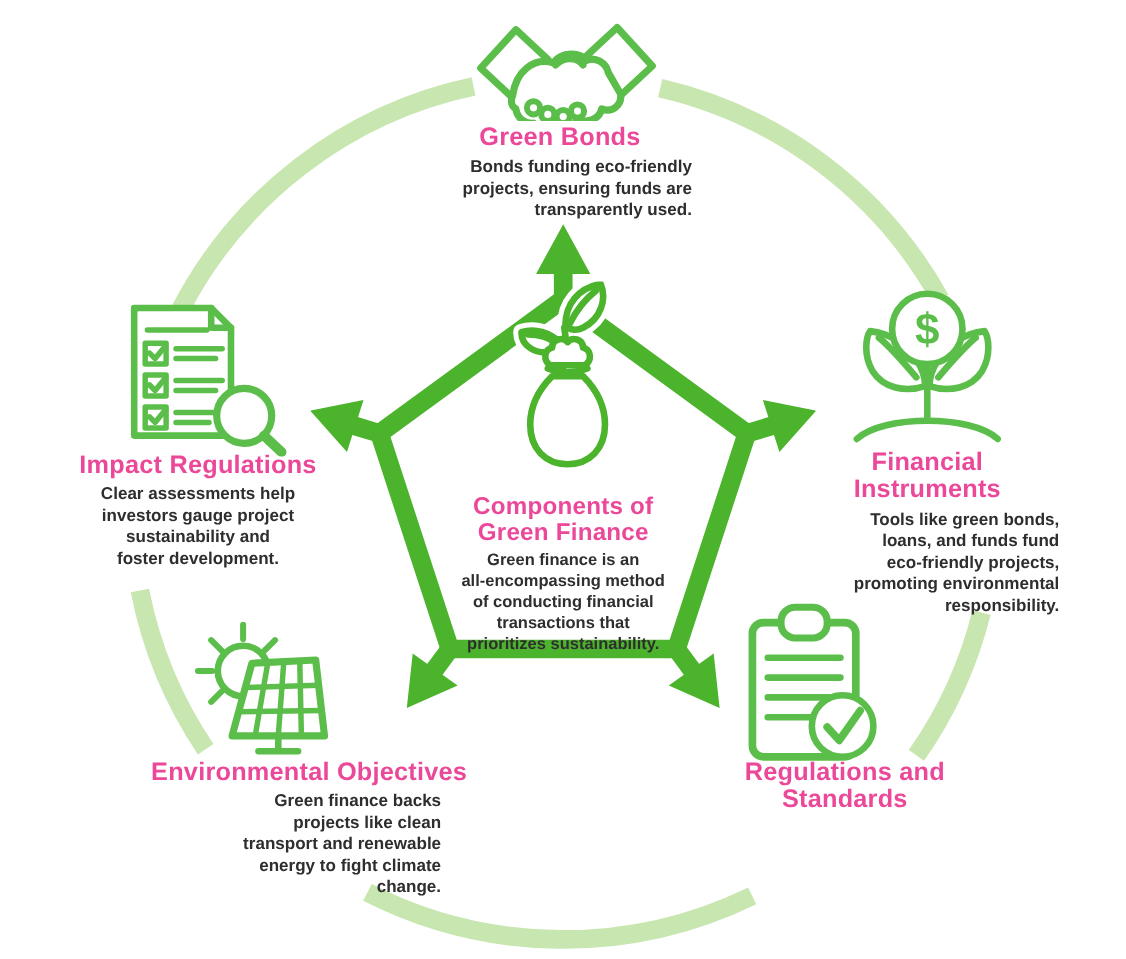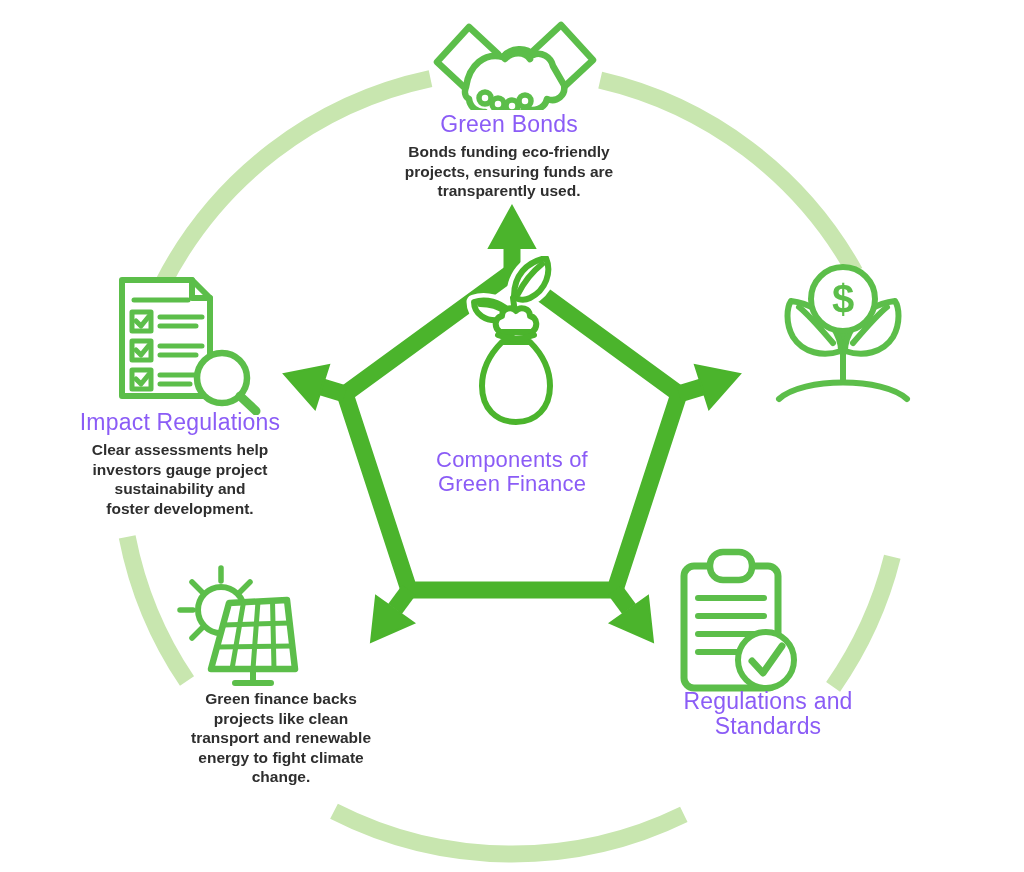--- a/index.html
+++ b/index.html
@@ -5,30 +5,30 @@
   html,body { margin:0; padding:0; background:#ffffff; }
   .stage {
     position:relative; width:1024px; height:872px; background:#ffffff;
     font-family:"Liberation Sans", sans-serif; overflow:hidden;
   }
   svg { position:absolute; }
   #main-art { left:0; top:0; z-index:1; }
   .icon-svg { z-index:2; }
   .node { position:absolute; text-align:center; transform:translateX(-50%); z-index:3; }
   .node h2 {
-    margin:0 0 5px 0; font-size:23px; font-weight:400; color:#8b5cf6;
+    margin:0 0 5px 0; font-size:23px; font-weight:700; color:#ec4899;
     letter-spacing:0.2px; white-space:pre-line; line-height:1.1;
   }
   .node p {
     margin:0 auto; font-size:15.5px; font-weight:600; color:#2e2e2e;
     line-height:1.26; white-space:pre-line;
   }
   .node-center h2 { font-size:22px;margin-top:20px; }
   .node-center p { font-size:15px; }
-  .w230 { width:230px; } .w240 { width:240px; } .w250 { width:250px; }
+  .w230 { width:230px; } .w240 { width:240px;text-align:right; } .w250 { width:250px; }
 </style>
 </head>
 <body>
 
 <div class="stage">
 
   <svg id="main-art" width="1024" height="872" viewBox="0 0 1024 872">
     <g fill="none" stroke="#c8e6af" stroke-width="17">
       <path d="M 430.5 78.6 A 392 392 0 0 0 162.7 284"></path>
       <path d="M 854.8 272 A 392 392 0 0 0 600.2 80.1"></path>
@@ -159,35 +159,49 @@
         <path d="M 30 112 H 72"></path>
       </g>
       <circle cx="98" cy="120" r="28" stroke-width="6"></circle>
       <path fill="none" stroke-width="7" d="M 84 121 L 95 133 L 114 106"></path>
     </g>
   </svg>
 
   <div class="node node-center" style="left:512px; top:428px;">
     <h2>Components of
 Green Finance</h2>
+    <p class="w250">Green finance is an
+all-encompassing method
+of conducting financial
+transactions that
+prioritizes sustainability.</p>
   </div>
 
   <div class="node" style="left:509px; top:112px;">
     <h2>Green Bonds</h2>
     <p class="w240">Bonds funding eco-friendly
 projects, ensuring funds are
 transparently used.</p>
   </div>
 
+  <div class="node" style="left:843px; top:407px;">
+    <h2>Financial Instruments</h2>
+    <p class="w240">Tools like green bonds,
+loans, and funds fund
+eco-friendly projects,
+promoting environmental
+responsibility.</p>
+  </div>
 
   <div class="node" style="left:768px; top:689px;">
     <h2>Regulations and Standards</h2>
   </div>
 
   <div class="node" style="left:281px; top:689px;">
+    <h2>Environmental Objectives</h2>
     <p class="w240">Green finance backs
 projects like clean
 transport and renewable
 energy to fight climate
 change.</p>
   </div>
 
   <div class="node" style="left:180px; top:410px;">
     <h2>Impact Regulations</h2>
     <p class="w230">Clear assessments help

